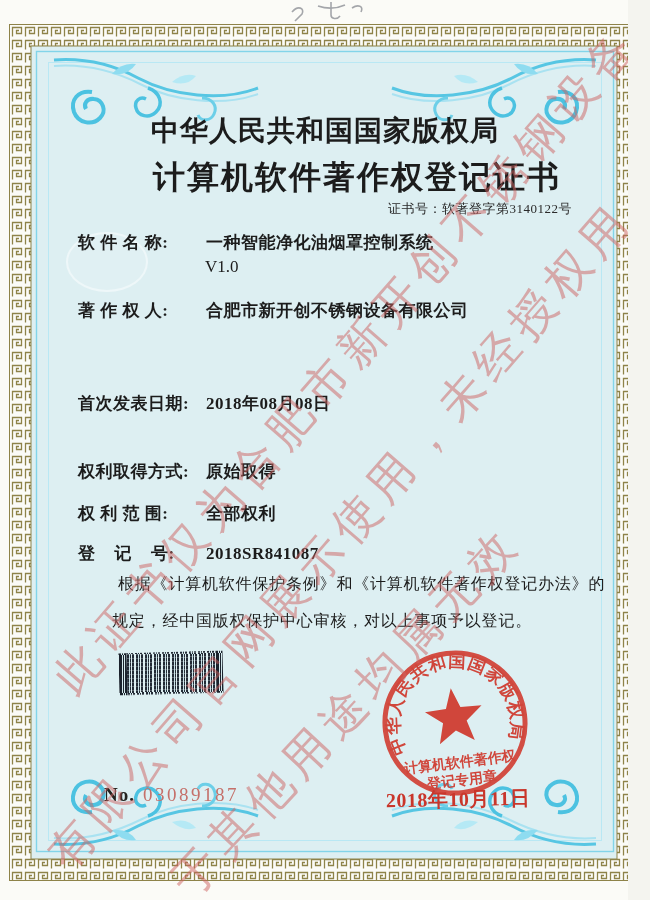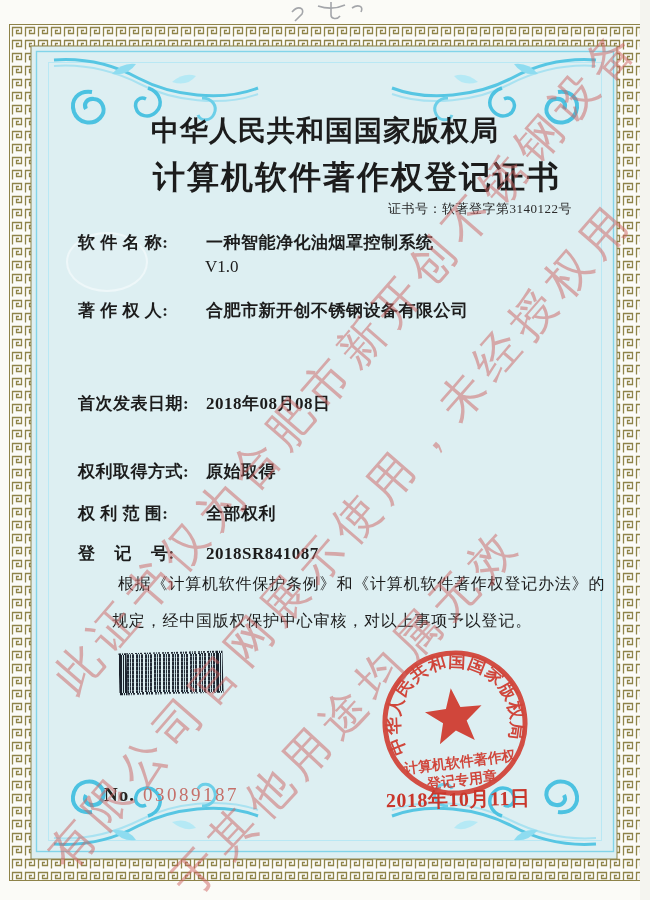--- a/index.html
+++ b/index.html
@@ -1,17 +1,17 @@
 <!DOCTYPE html>
 <html><head>
 <meta charset="utf-8">
 <style>
   html,body{margin:0;padding:0;background:#f4f4ef;}
   .page{position:relative;width:628px;height:900px;background:#fbfbf7;overflow:hidden;
-        font-family:"Liberation Serif","DejaVu Serif",serif;color:#1c1c1c;padding-left:12px;}
+        font-family:"Liberation Serif","DejaVu Serif",serif;color:#1c1c1c;}
   .bg-svg{position:absolute;left:0;top:0;z-index:1;}
   .layer{position:absolute;z-index:3;}
 
   
   .title1{left:0;top:112px;width:650px;text-align:center;font-size:28px;font-weight:700;
           letter-spacing:1px;}
   .title2{left:0;top:156px;width:650px;text-align:center;font-size:32px;font-weight:700;
           letter-spacing:2px;margin-left:32px;}
   .certno{left:388px;top:200px;font-size:13px;color:#2a2a2a;letter-spacing:.5px;}
 

